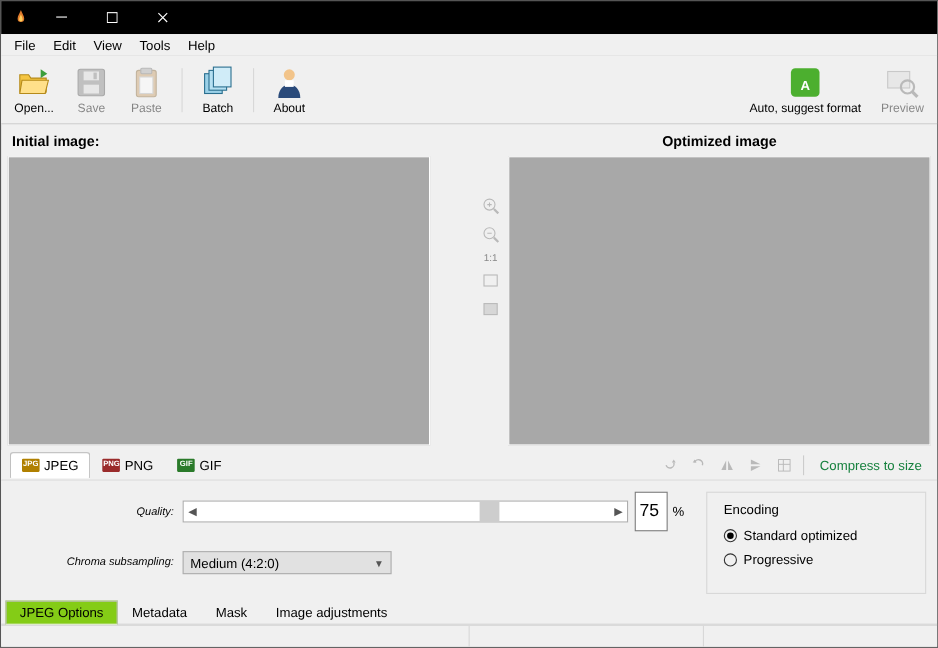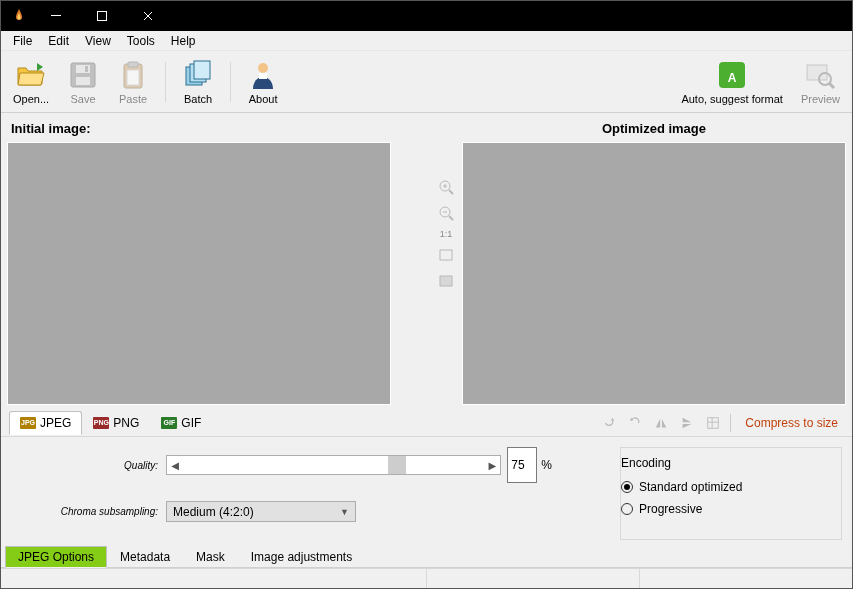--- a/index.html
+++ b/index.html
@@ -36,37 +36,37 @@
 
 
 .format-row { background: #f0f0f0; height: 28px; display: flex; align-items: center; padding: 0 8px; border-bottom: 1px solid #d8d8d8; }
 .format-tabs { display: flex; gap: 0; }
 .format-tab { display: flex; align-items: center; gap: 4px; padding: 4px 10px; border: 1px solid transparent; cursor: default; }
 .format-tab.active { background: #fff; border: 1px solid #c0c0c0; border-bottom: 1px solid #fff; border-radius: 3px 3px 0 0; }
 .fmt-badge { width: 16px; height: 12px; display:flex; align-items:center; justify-content:center; font-size:7px; font-weight:bold; color:#fff; border-radius:1px; }
 .format-actions { margin-left: auto; display: flex; align-items: center; gap: 8px; }
 .act-btn { opacity: 0.35; width: 18px; height: 18px; display:flex; align-items:center; justify-content:center; }
 .act-sep { width:1px; height:18px; background:#ccc; }
-.compress-link { color: #c2410c; font-size: 12px; padding: 0 6px; }
+.compress-link { color: #15803d; font-size: 12px; padding: 0 6px; }
 
 
 .settings { background: #f0f0f0; padding: 10px 10px 6px 10px; display: flex; gap: 20px; }
 .settings-left { flex: 1; }
 .srow { display: flex; align-items: center; margin-bottom: 18px; }
 .srow label { width: 155px; text-align: right; padding-right: 8px; font-size: 10px; font-style: italic; }
 .slider { flex: 1; height: 20px; background: #fff; border: 1px solid #adadad; position: relative; display:flex; align-items:center; }
 .slider .arrow { width: 16px; text-align: center; color: #555; cursor: default; font-size: 10px; }
 .slider .track { flex: 1; position: relative; height: 100%; }
 .slider .thumb { position: absolute; top: 0; bottom: 0; width: 18px; background: #cdcdcd; }
-.qval { width: 30px; height: 36px; border: 1px solid #7a7a7a; background: #fff; text-align: left; padding: 2px 3px; margin-left: 6px; font-size:12px; }
+.qval { width: 30px; height: 36px; border: 1px solid #7a7a7a; background: #fff; text-align: left; padding: 2px 3px; margin-left: 6px; font-size:16px; }
 .pct { margin-left: 4px; font-size:12px; }
 .combo { flex: 0 0 190px; height: 21px; background: #e1e1e1; border: 1px solid #adadad; display:flex; align-items:center; padding: 0 6px; justify-content: space-between; font-size:12px; }
 .combo .chev { font-size: 9px; color:#555; }
 
-.encoding-box { width: 222px; border: 1px solid #d8d8d8; padding: 8px 12px 14px 0; background:#f0f0f0;margin-left:48px; }
+.encoding-box { width: 200px; border: 1px solid #d8d8d8; padding: 8px 12px 14px 15px; background:#f0f0f0; }
 .encoding-box .legend { font-size: 12px; margin-bottom: 10px; }
 .radio-row { display:flex; align-items:center; gap:6px; margin: 8px 0; font-size:12px; cursor:default; }
 .radio { width:12px; height:12px; border:1px solid #333; border-radius:50%; display:flex; align-items:center; justify-content:center; }
 .radio.checked::after { content:""; width:6px; height:6px; background:#000; border-radius:50%; }
 
 
 .bottom-tabs { background:#f0f0f0; height: 22px; display:flex; align-items:flex-end; border-bottom: 1px solid #d0d0d0; padding: 0 4px; }
 .btab { padding: 3px 12px; font-size:12px; border:1px solid transparent; position:relative; top:1px; }
 .btab.active { background:#84cc16; border:1px solid #c0c0c0; border-bottom:1px solid #f0f0f0; }
 

